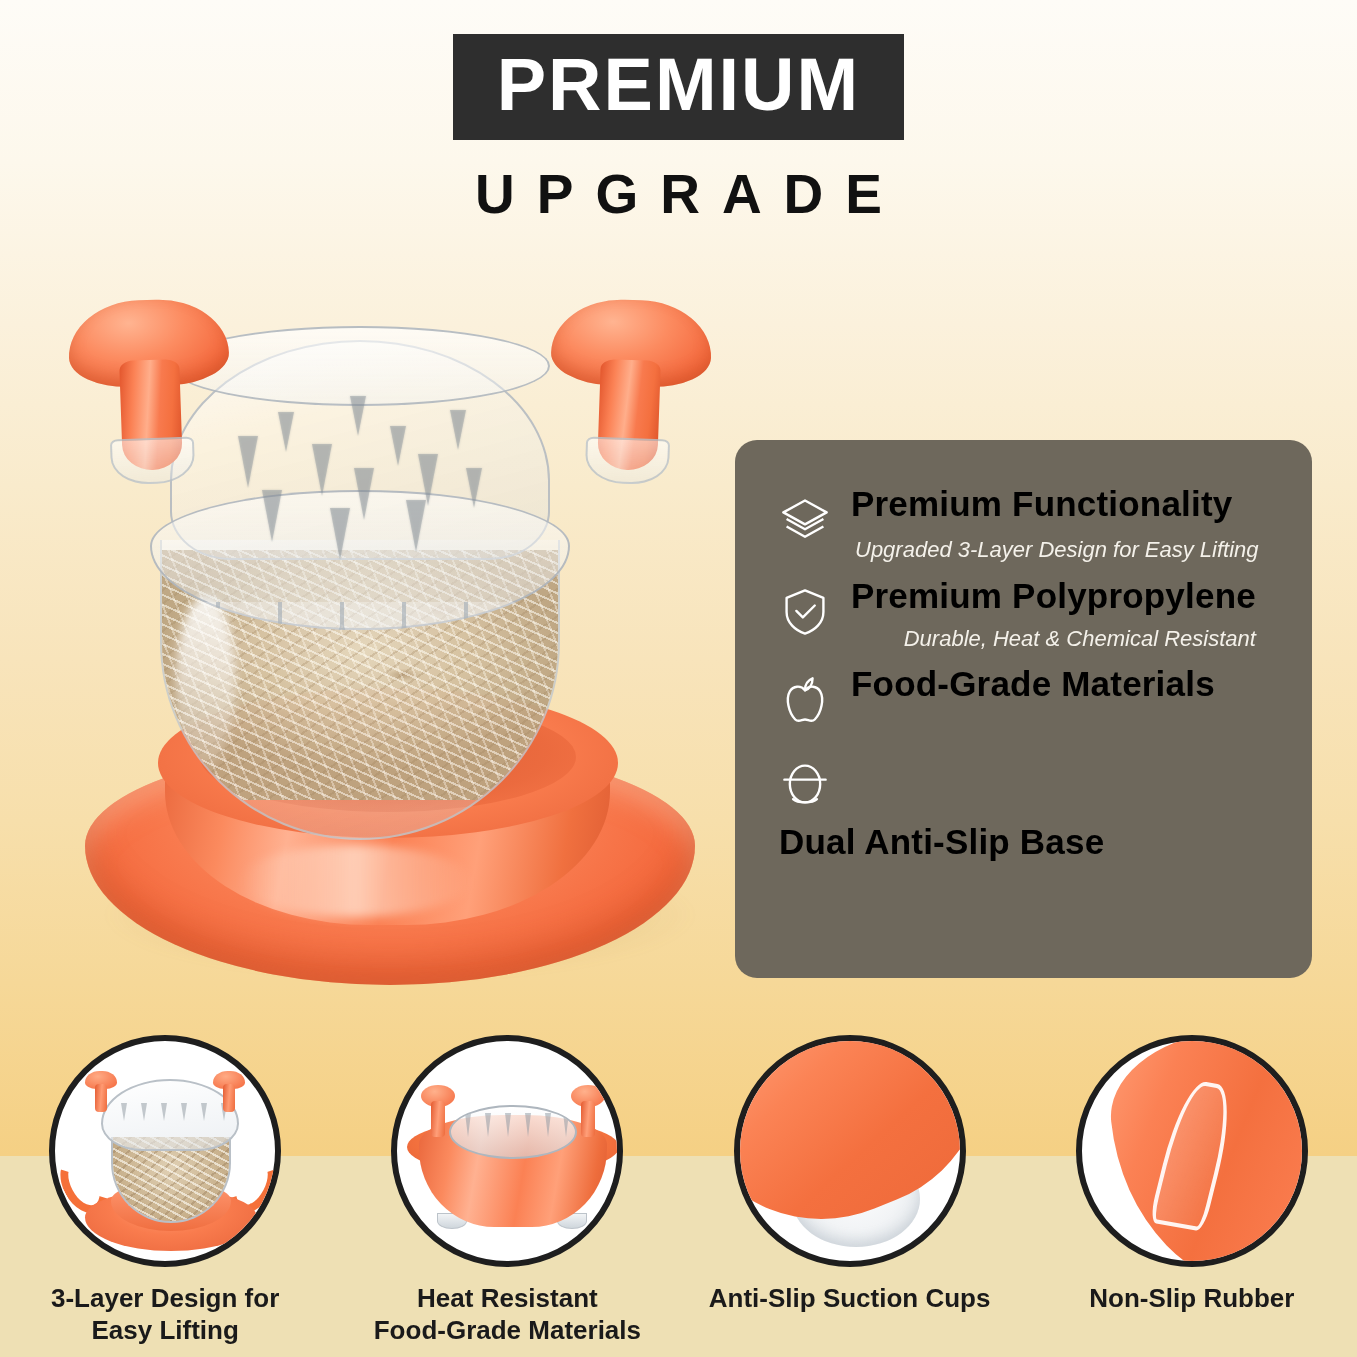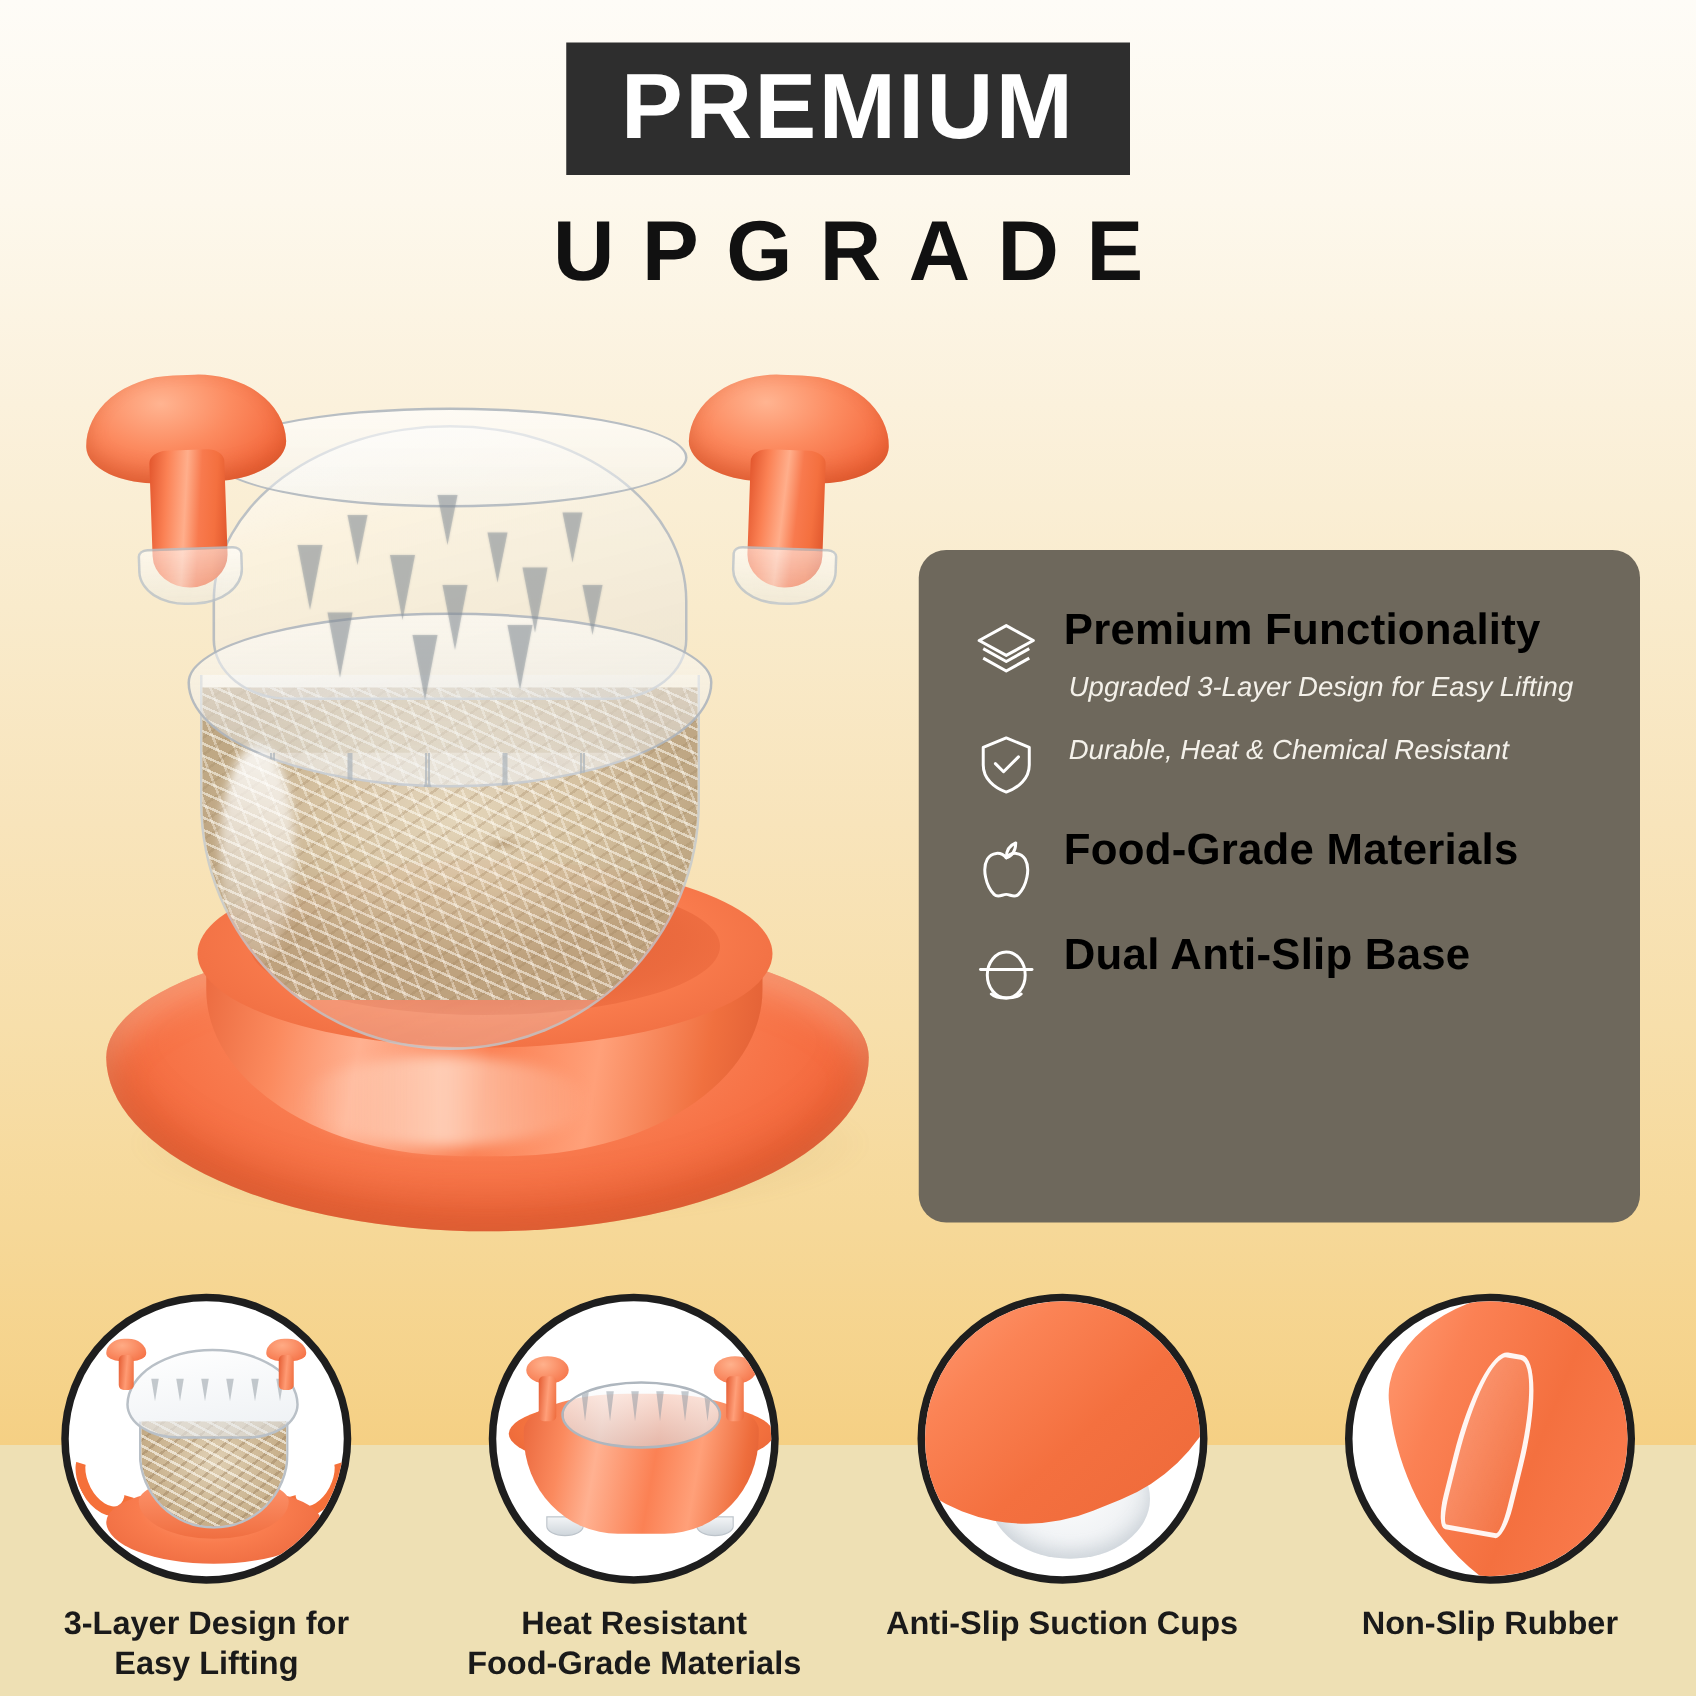--- a/index.html
+++ b/index.html
@@ -38,21 +38,21 @@
     padding:14px 44px 18px 44px;
     margin-top:34px;
     font-size:74px;
     font-weight:bold;
     letter-spacing:2px;
     line-height:1;
     font-family:"Liberation Sans", sans-serif;
   }
   .upgrade-word{
     margin-top:26px;
-    font-size:68px;
+    font-size:55px;
     font-weight:bold;
     color:#111111;
     letter-spacing:22px;
     text-indent:22px;
     line-height:1.05;
   }
 
   
   .hero{ position:absolute; left:40px; top:290px; width:700px; height:730px; }
 
@@ -197,21 +197,21 @@
   .handle-right{ left:510px; top:10px; transform:rotate(2deg); }
 
   
   .panel{
     position:absolute; left:735px; top:440px; width:577px; height:538px;
     background:#6E685C;
     border-radius:22px;
     padding:42px 30px 30px 34px;
   }
   .feature{ display:flex; align-items:flex-start; margin-bottom:10px; }
-  .feature:last-child{ margin-bottom:0; }
+  .feature:last-child{ margin-bottom:0;flex-direction:column; }
   .f-icon{
     width:72px; min-width:72px; height:72px;
     display:flex; align-items:center; justify-content:center;
     margin-top:2px;
   }
   .f-icon svg{ width:52px; height:52px; }
   .f-text{ padding-left:10px; padding-top:2px; }
   .f-title{
     color:#000000;
     font-size:35px;
@@ -452,20 +452,21 @@
   </div>
 
   <div class="feature f2">
     <div class="f-icon">
       <svg viewBox="0 0 48 48" fill="none" stroke="#FFFFFF" stroke-width="2.2" stroke-linejoin="round" stroke-linecap="round">
         <path d="M24 4 L41 11 V24 C41 34 33 41 24 44 C15 41 7 34 7 24 V11 Z"></path>
         <path d="M16 23 L22 29 L33 18"></path>
       </svg>
     </div>
     <div class="f-text">
+      <div class="f-title">Premium Polypropylene</div>
       <div class="f-sub">Durable, Heat &amp; Chemical Resistant</div>
     </div>
   </div>
 
   <div class="feature f3">
     <div class="f-icon">
       <svg viewBox="0 0 48 48" fill="none" stroke="#FFFFFF" stroke-width="2.2" stroke-linejoin="round" stroke-linecap="round">
         <path d="M24 15 C20 10 13 11 10 16 C6 23 9 36 15 42 C18 45 21 42 24 42 C27 42 30 45 33 42 C39 36 42 23 38 16 C35 11 28 10 24 15 Z"></path>
         <path d="M24 15 C24 10 26 6 31 4 C31 10 28 14 24 15 Z"></path>
       </svg>

